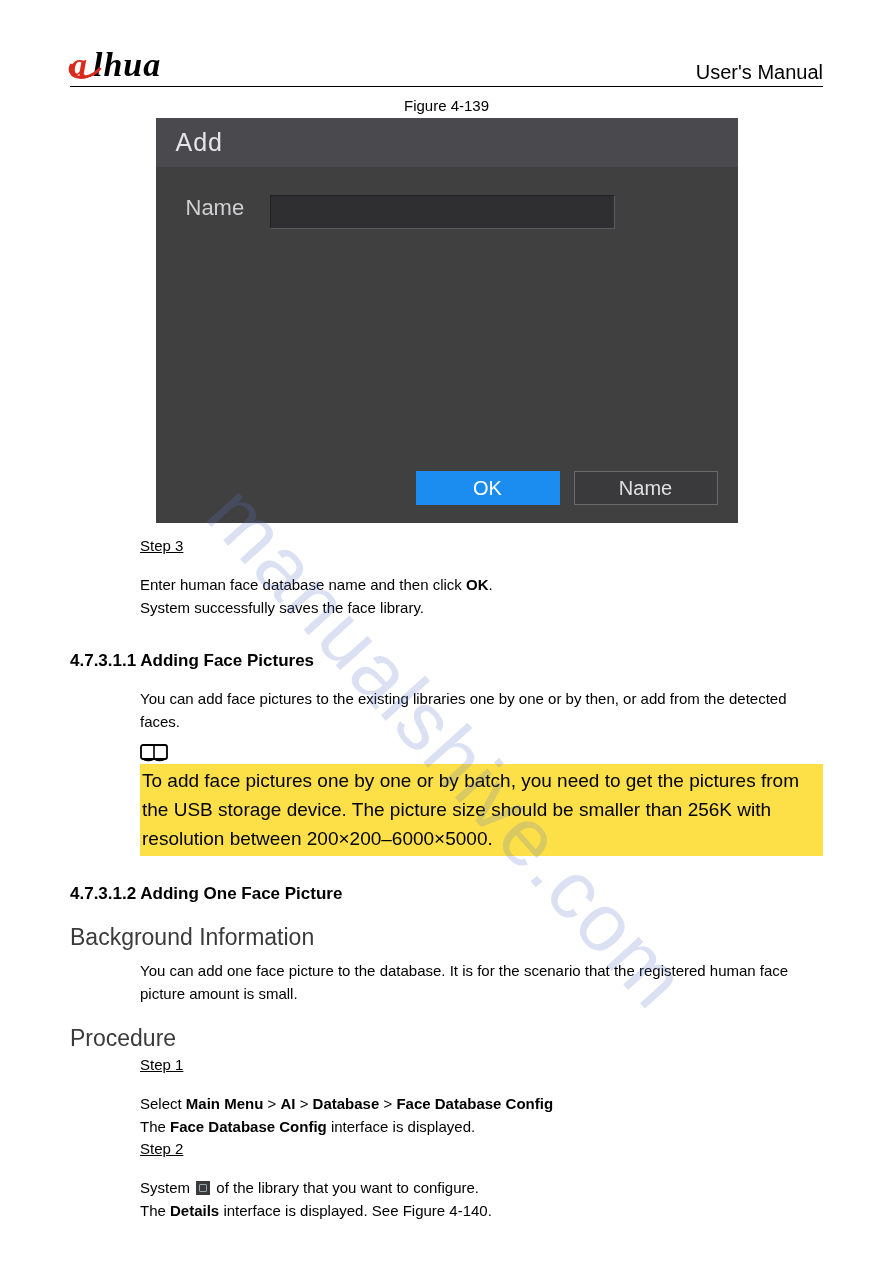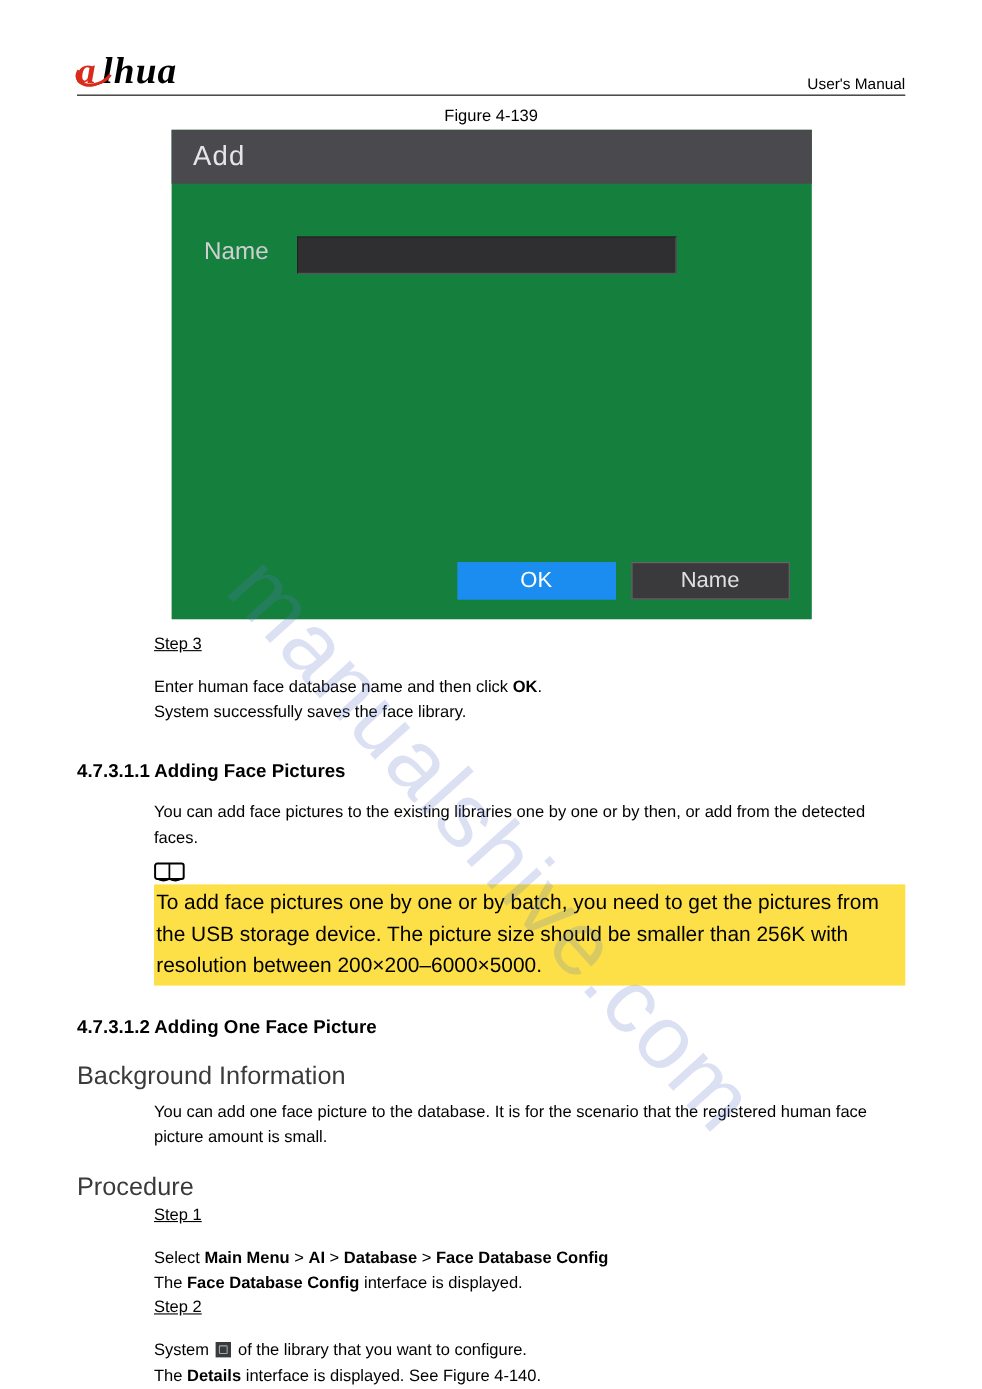--- a/index.html
+++ b/index.html
@@ -27,31 +27,31 @@
     content: ""; position: absolute; left: -2px; top: 8px;
     width: 30px; height: 18px; border: 3px solid #d92a1c; border-radius: 50%;
     border-top-color: transparent; border-right-color: transparent;
     transform: rotate(-20deg);
   }
   .logo-hua {
     font-family: Georgia, "Times New Roman", serif;
     font-style: italic; font-weight: 900; font-size: 34px; color: #000;
     letter-spacing: 1px;
   }
-  .header-right { font-size: 14px; }
+  .header-right { font-size: 20px; }
   .watermark {
     position: absolute; left: 50%; top: 52%; transform: translate(-50%,-50%) rotate(48deg);
     font-size: 82px; color: rgba(90,120,200,0.22); font-weight: 400;
     pointer-events: none; white-space: nowrap; letter-spacing: 2px;
     font-family: Arial, sans-serif;
   }
   .fig-caption { text-align: center; font-size: 15px; margin-top: 10px; }
   .dialog {
-    width: 582px; margin: 4px auto 14px auto; background: #15803d;
-    display: flex; flex-direction: column; gap: 20px;
+    width: 582px; margin: 4px auto 14px auto; background: #404040;
+    display: flex; flex-direction: column;
   }
   .dialog-title {
     background: #4a4a4e; color: #e6e6e8; font-size: 25px; font-weight: 300;
     padding: 10px 20px; letter-spacing: 1px;
   }
   .dialog-body {
     flex: 1; padding: 28px 46px 20px 30px; min-height: 290px;
     display: flex; align-items: flex-start; gap: 26px;
   }
   .field-label { color: #d0d0d2; font-size: 22px; font-weight: 300; }

